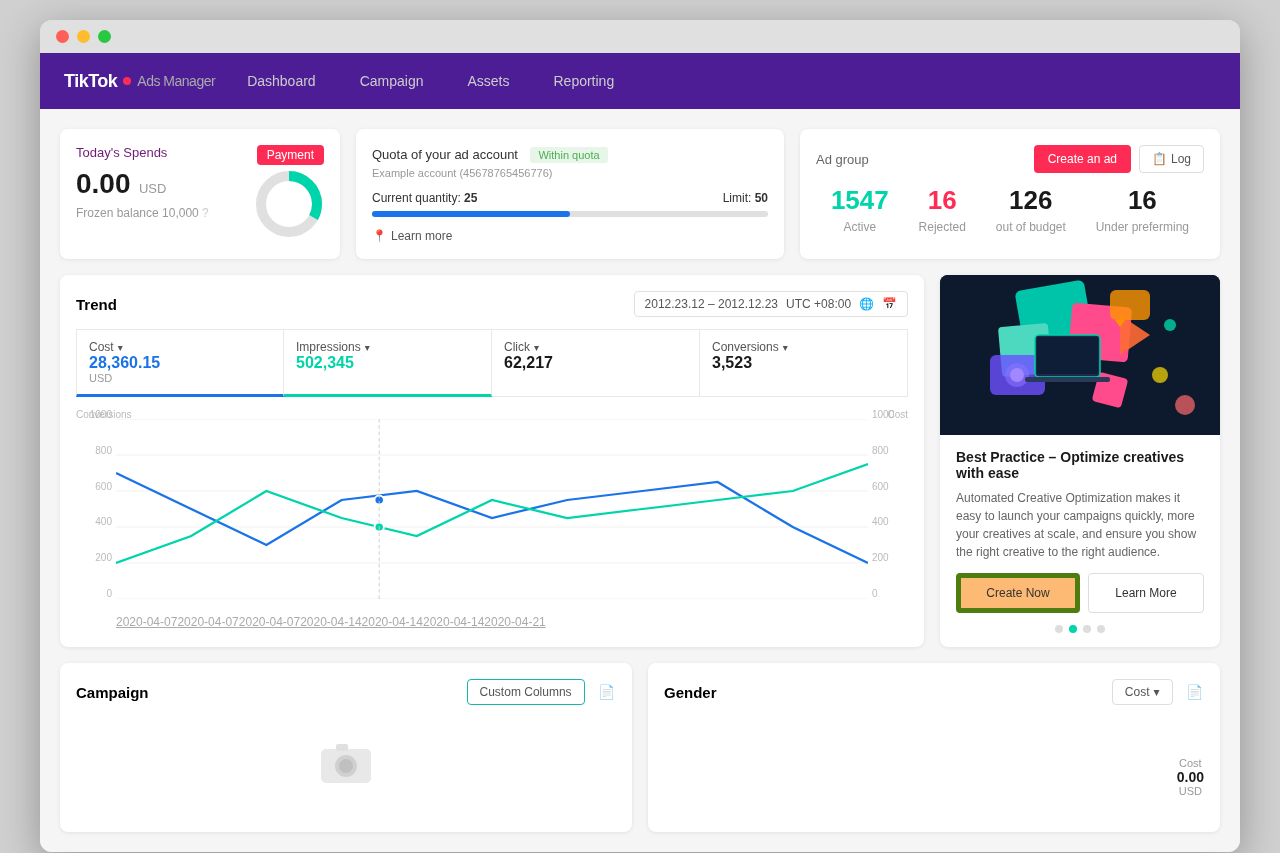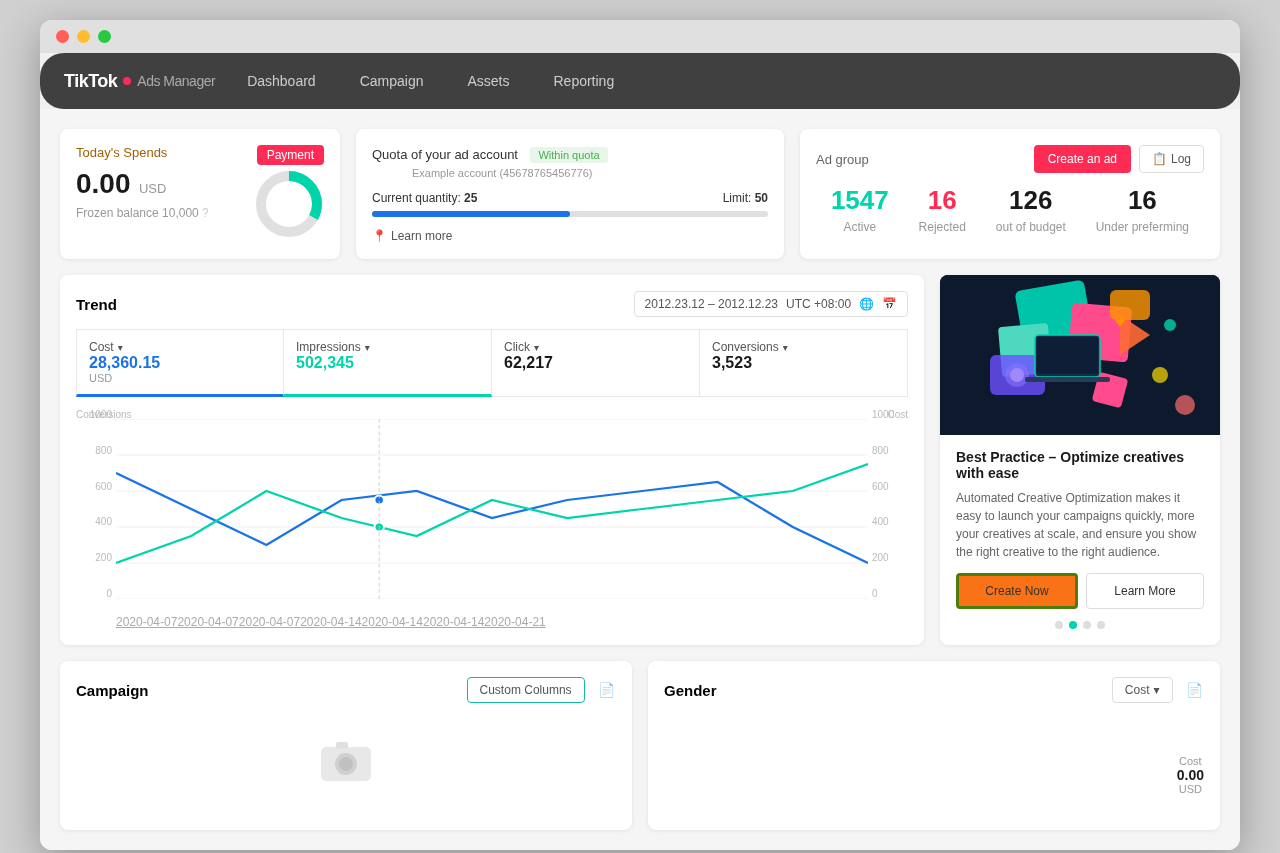--- a/index.html
+++ b/index.html
@@ -26,27 +26,26 @@
       align-items: center;
       gap: 8px;
     }
     .dot { width: 13px; height: 13px; border-radius: 50%; }
     .dot-red { background: #ff5f57; }
     .dot-yellow { background: #febc2e; }
     .dot-green { background: #28c840; }
 
     
     .navbar {
-      background: #404040;
+      background: #4c1d95;
       display: flex;
       align-items: center;
       padding: 0 24px;
       height: 56px;
       gap: 32px;
-      border-radius: 24px;
     }
     .logo {
       display: flex;
       align-items: center;
       gap: 6px;
       color: white;
       font-size: 18px;
       font-weight: 700;
       letter-spacing: -0.5px;
     }
@@ -80,21 +79,21 @@
     }
     .card {
       background: white;
       border-radius: 8px;
       padding: 16px;
       box-shadow: 0 1px 4px rgba(0,0,0,0.08);
     }
 
     
     .spend-card { position: relative; }
-    .spend-card .card-title { font-size: 13px; color: #a16207; margin-bottom: 0; }
+    .spend-card .card-title { font-size: 13px; color: #701a75; margin-bottom: 0; }
     .payment-badge {
       position: absolute; right: 16px; top: 16px;
       background: #fe2c55; color: white;
       font-size: 12px; padding: 3px 10px;
       border-radius: 4px; cursor: pointer;
     }
     .spend-amount { font-size: 28px; font-weight: 600; color: #1a1a1a; }
     .spend-currency { font-size: 13px; color: #999; margin-left: 4px; }
     .frozen-text { font-size: 12px; color: #999; margin-top: 6px; }
     .question-icon { color: #ccc; cursor: pointer; }
@@ -104,21 +103,21 @@
     }
 
     
     .quota-card .card-title { font-size: 13px; color: #333; margin-bottom: 4px; }
     .within-quota-badge {
       display: inline-block;
       background: #e8f5e9; color: #4caf50;
       font-size: 11px; padding: 2px 8px; border-radius: 3px;
       margin-left: 8px;
     }
-    .account-sub { font-size: 11px; color: #999; margin-bottom: 12px; margin-left: 40px; }
+    .account-sub { font-size: 11px; color: #999; margin-bottom: 12px; }
     .qty-row { display: flex; justify-content: space-between; font-size: 12px; color: #333; margin-bottom: 6px; }
     .qty-bold { font-weight: 600; }
     .progress-bar-bg { background: #e0e0e0; border-radius: 4px; height: 6px; margin-bottom: 12px; }
     .progress-bar-fill { background: #1a73e8; height: 6px; border-radius: 4px; }
     .learn-more-link { font-size: 12px; color: #555; cursor: pointer; display: flex; align-items: center; gap: 4px; }
     .pin-icon { font-size: 12px; }
 
     
     .adgroup-card { display: flex; flex-direction: column; }
     .adgroup-header { display: flex; justify-content: space-between; align-items: center; margin-bottom: 12px; }
@@ -180,21 +179,21 @@
     .promo-image {
       width: 100%; height: 160px;
       background: linear-gradient(135deg, #0d1b2a 0%, #1a2a3a 100%);
       position: relative; overflow: hidden;
     }
     .promo-body { padding: 14px 16px; }
     .promo-title { font-size: 14px; font-weight: 600; color: #1a1a1a; margin-bottom: 8px; }
     .promo-desc { font-size: 12px; color: #666; line-height: 1.5; margin-bottom: 12px; }
     .promo-actions { display: flex; gap: 8px; }
     .promo-btn-primary {
-      flex: 1; background: #f97316; border: 3px solid #4d7c0f;
+      flex: 1; background: #fdba74; border: 5px solid #4d7c0f;
       padding: 8px; border-radius: 4px; font-size: 12px;
       cursor: pointer; color: #333;
     }
     .promo-btn-secondary {
       flex: 1; background: white; border: 1px solid #ddd;
       padding: 8px; border-radius: 4px; font-size: 12px;
       cursor: pointer; color: #333;
     }
     .promo-dots { display: flex; justify-content: center; gap: 6px; margin-top: 12px; }
     .promo-dot { width: 8px; height: 8px; border-radius: 50%; background: #ddd; }

